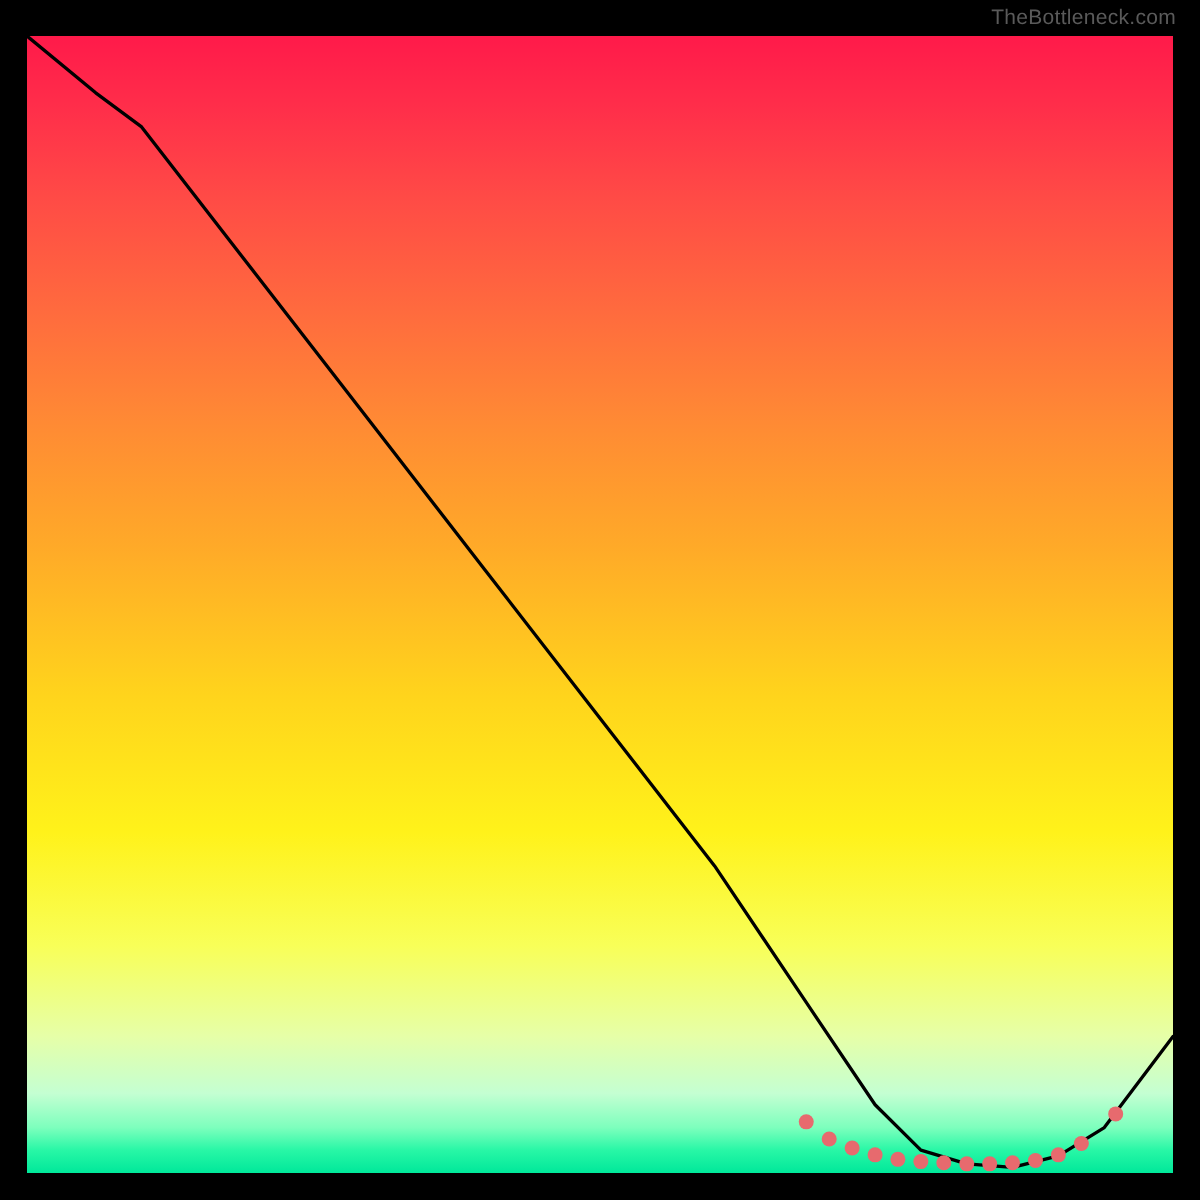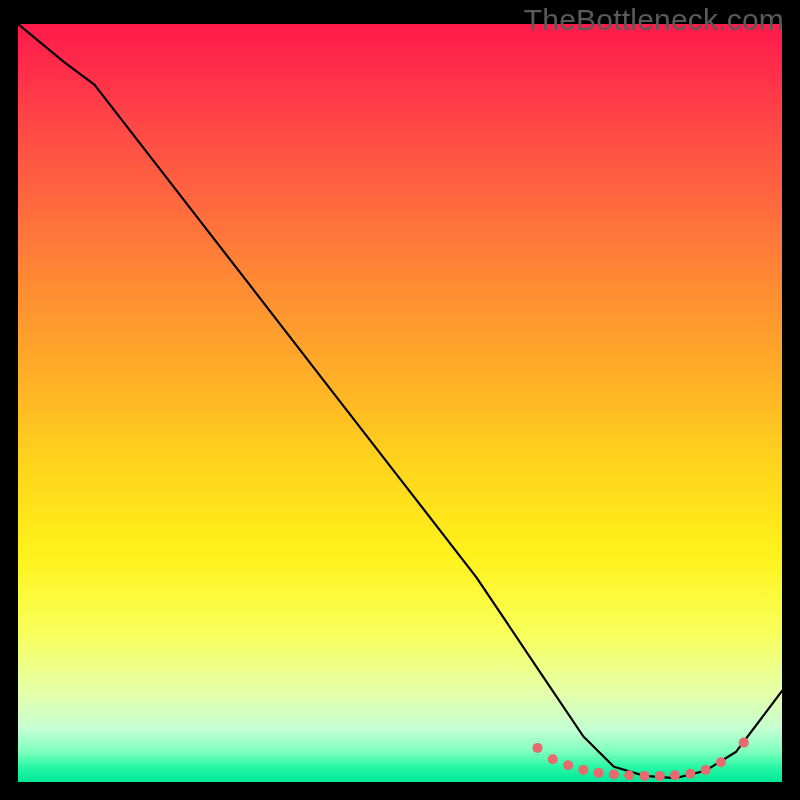--- a/index.html
+++ b/index.html
@@ -15,21 +15,21 @@
     position: relative;
     width: 800px;
     height: 800px;
     background: #000;
   }
   .watermark {
     position: absolute;
     top: 3px;
     right: 16px;
     color: #5a5a5a;
-    font-size: 30px;
+    font-size: 14px;
     font-weight: 500;
     letter-spacing: 0.2px;
     z-index: 10;
   }
   .plot {
     position: absolute;
     left: 18px;
     top: 24px;
     width: 764px;
     height: 758px;

